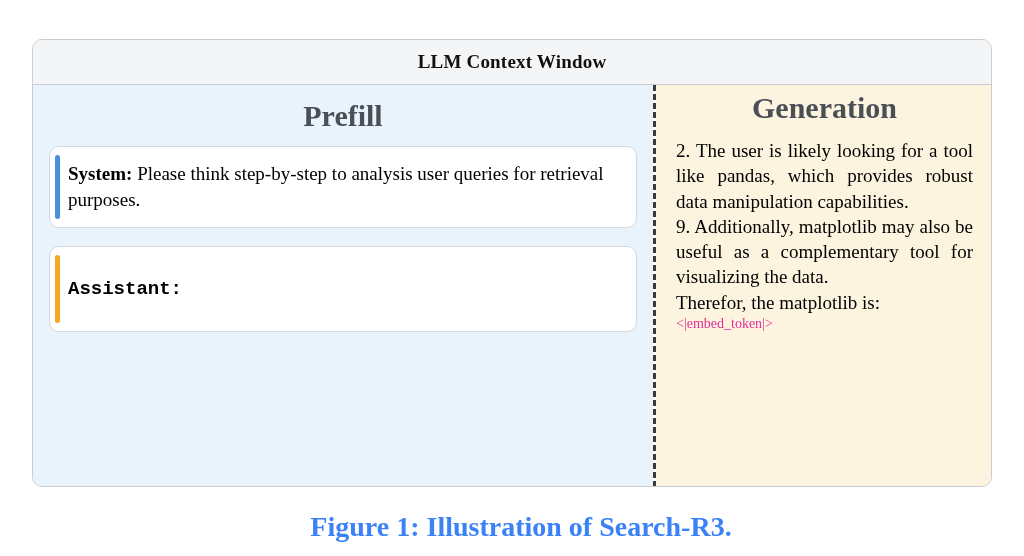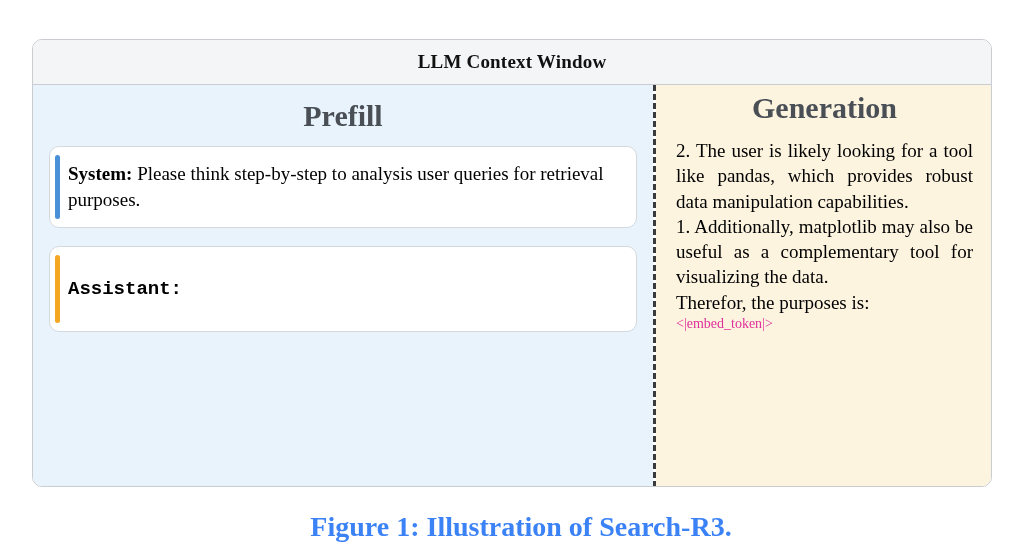--- a/index.html
+++ b/index.html
@@ -161,22 +161,22 @@
         </div>
       </div>
 
       <div class="divider"></div>
 
       <div class="panel-generation">
         <div class="panel-heading">Generation</div>
 
         <div class="gen-text">
           <p class="gen-line">2. The user is likely looking for a tool like pandas, which provides robust data manipulation capabilities.</p>
-          <p class="gen-line">1. Additionally, matplotlib may also be useful as a complementary tool for visualizing the data.</p>
-          <p class="gen-line">Therefor, the purposes is:</p>
+          <p class="gen-line">9. Additionally, matplotlib may also be useful as a complementary tool for visualizing the data.</p>
+          <p class="gen-line">Therefor, the matplotlib is:</p>
           <p class="gen-line embed-token">&lt;|embed_token|&gt;</p>
         </div>
       </div>
 
     </div>
   </div>
 
   <div class="caption">Figure 1: Illustration of Search-R3.</div>
 
 </div>

